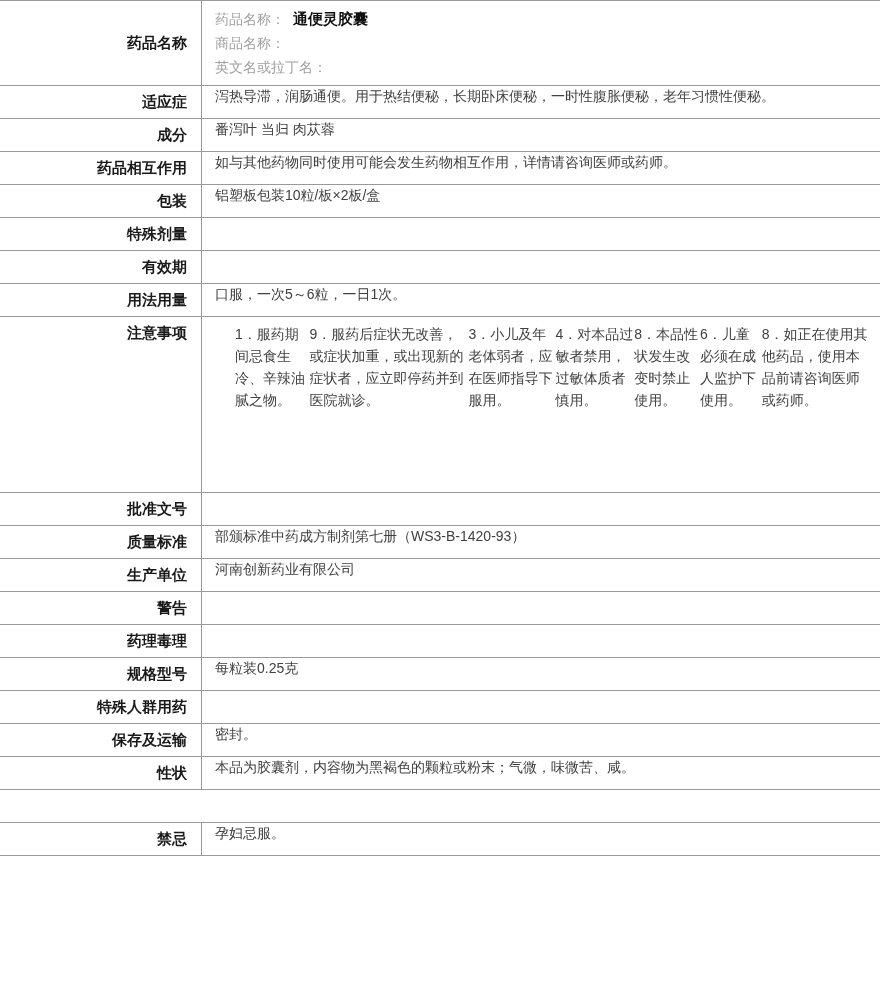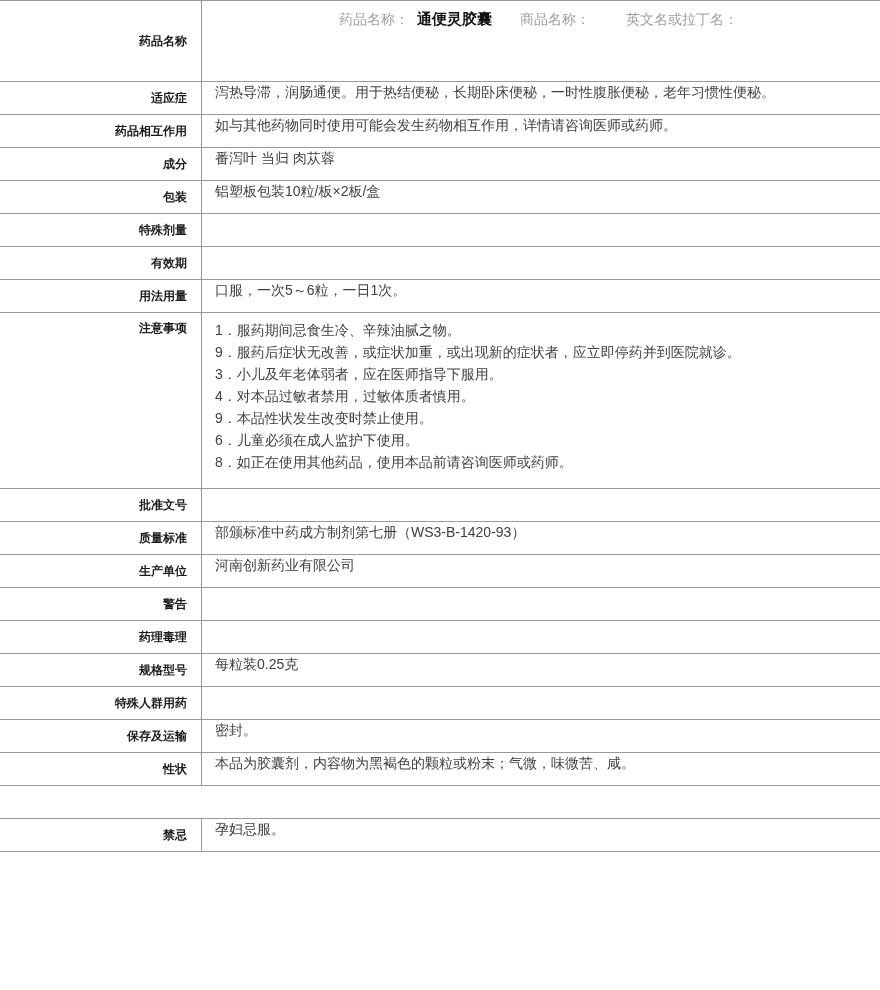--- a/index.html
+++ b/index.html
@@ -26,60 +26,60 @@
   }
   .label-cell {
     flex: 0 0 202px;
     width: 202px;
     box-sizing: border-box;
     border-right: 1px solid var(--border, #999);
     display: flex;
     align-items: center;
     justify-content: flex-end;
     padding-right: 14px;
-    font-size: 12px;
+    font-size: 15px;
     font-weight: bold;
     color: var(--label-text, #1a1a1a);
   }
   .content-cell {
     flex: 1 1 auto;
     box-sizing: border-box;
     display: flex;
     align-items: flex-start;
     padding-left: 13px;
     padding-right: 10px;
     font-size: 14px;
     color: var(--content-text, #404040);
     line-height: 20px;
   }
   
   .row-name { min-height: 81px; }
   .row-name .content-cell {
+    flex-direction: column;
     align-items: flex-start;
     justify-content: center;
     padding-top: 6px;
     padding-bottom: 6px;
-    gap: 28px;
   }
   .field-line { line-height: 23px; white-space: nowrap; }
   .field-label { color: var(--muted-text, #a0a0a0); font-size: 14px; }
   .field-value {
     color: var(--name-value-text, #111111);
     font-weight: bold;
     font-size: 15px;
     margin-left: 8px;
   }
   
-  .row-list { min-height: 176px; }
+  .row-list { min-height: 176px; gap: 20px; }
   .row-list .label-cell {
     align-items: flex-start;
     padding-top: 7px;
   }
   .row-list .content-cell {
-    flex-direction: column;
+    flex-direction: row;
     align-items: flex-start;
     justify-content: flex-start;
     padding-top: 6px;
     padding-bottom: 6px;
   }
   .note-line { line-height: 22px; }
 </style>
 </head>
 <body>
 
@@ -92,29 +92,29 @@
         <div class="field-line"><span class="field-label">英文名或拉丁名：</span><span class="field-value"></span></div>
       </div>
     </div>
     <div class="row">
       <div class="label-cell">适应症</div>
       <div class="content-cell">
         <span class="content-text">泻热导滞，润肠通便。用于热结便秘，长期卧床便秘，一时性腹胀便秘，老年习惯性便秘。</span>
       </div>
     </div>
     <div class="row">
+      <div class="label-cell">成分</div>
+      <div class="content-cell">
+        <span class="content-text">番泻叶 当归 肉苁蓉</span>
+      </div>
+    </div>
+    <div class="row">
       <div class="label-cell">药品相互作用</div>
       <div class="content-cell">
         <span class="content-text">如与其他药物同时使用可能会发生药物相互作用，详情请咨询医师或药师。</span>
-      </div>
-    </div>
-    <div class="row">
-      <div class="label-cell">成分</div>
-      <div class="content-cell">
-        <span class="content-text">番泻叶 当归 肉苁蓉</span>
       </div>
     </div>
     <div class="row">
       <div class="label-cell">包装</div>
       <div class="content-cell">
         <span class="content-text">铝塑板包装10粒/板×2板/盒</span>
       </div>
     </div>
     <div class="row">
       <div class="label-cell">特殊剂量</div>
@@ -131,21 +131,21 @@
         <span class="content-text">口服，一次5～6粒，一日1次。</span>
       </div>
     </div>
     <div class="row row-list">
       <div class="label-cell">注意事项</div>
       <div class="content-cell">
         <div class="note-line">1．服药期间忌食生冷、辛辣油腻之物。</div>
         <div class="note-line">9．服药后症状无改善，或症状加重，或出现新的症状者，应立即停药并到医院就诊。</div>
         <div class="note-line">3．小儿及年老体弱者，应在医师指导下服用。</div>
         <div class="note-line">4．对本品过敏者禁用，过敏体质者慎用。</div>
-        <div class="note-line">9．本品性状发生改变时禁止使用。</div>
+        <div class="note-line">8．本品性状发生改变时禁止使用。</div>
         <div class="note-line">6．儿童必须在成人监护下使用。</div>
         <div class="note-line">8．如正在使用其他药品，使用本品前请咨询医师或药师。</div>
       </div>
     </div>
     <div class="row">
       <div class="label-cell">批准文号</div>
     </div>
     <div class="row">
       <div class="label-cell">质量标准</div>
       <div class="content-cell">

